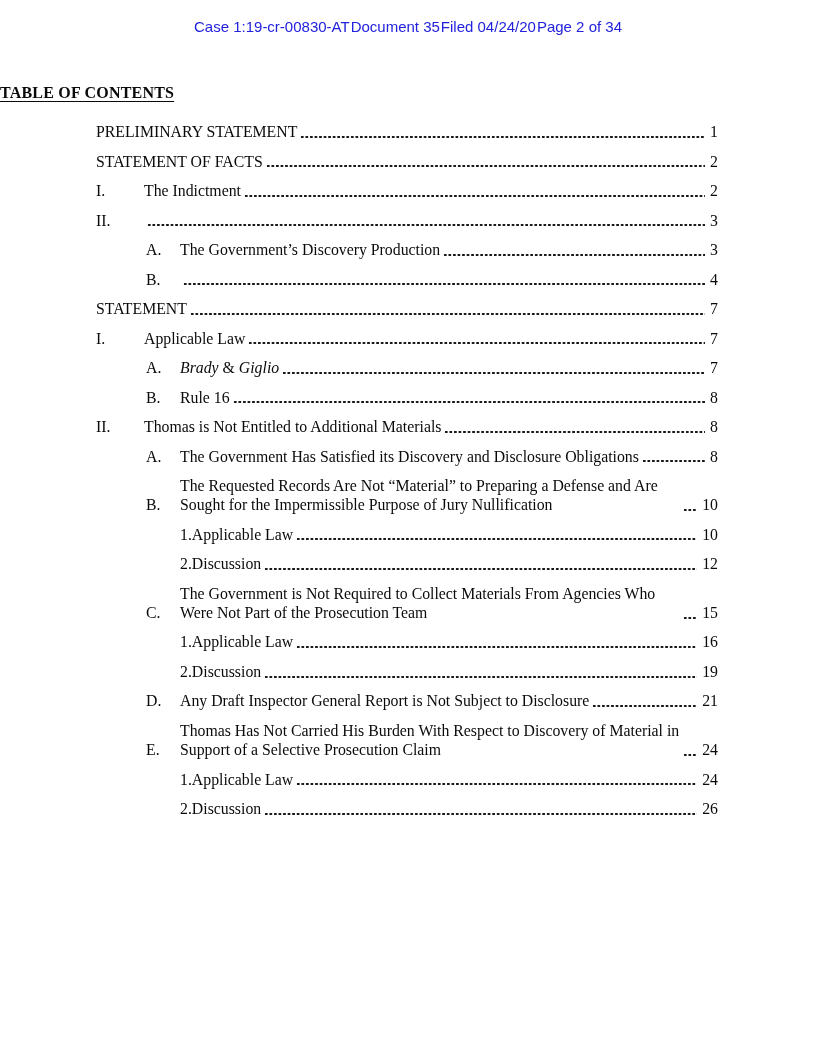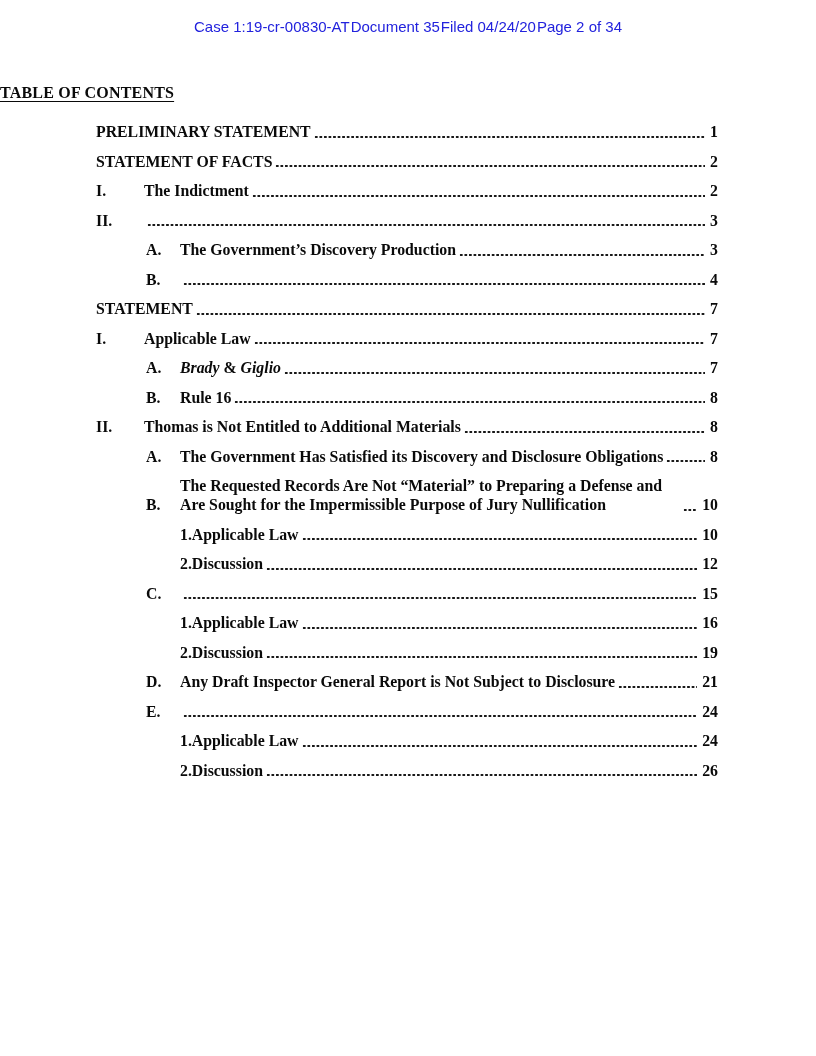--- a/index.html
+++ b/index.html
@@ -38,21 +38,20 @@
     text-decoration: underline;
     text-underline-offset: 3px;
     text-decoration-thickness: 1.4px;
   }
 
   
   .toc {
     margin: 21px 96px 16px 96px;
     width: 622px;
     font-size: 15.8px;
-    font-weight: bold;
   }
   .toc-row {
     display: flex;
     align-items: flex-end;
     line-height: 19.2px;
     margin-bottom: 10.3px;
   }
   .toc-num {
     flex: 0 0 auto;
     white-space: nowrap;
@@ -177,20 +176,21 @@
       <span class="toc-page">10</span>
     </div>
     <div class="toc-row lvl3">
       <span class="toc-num">2.</span>
       <span class="toc-text"><span>Discussion</span></span>
       <span class="toc-leader"></span>
       <span class="toc-page">12</span>
     </div>
     <div class="toc-row lvl2">
       <span class="toc-num">C.</span>
+      <span class="toc-text"><span>The Government is Not Required to Collect Materials From Agencies Who Were Not Part of the Prosecution Team</span></span>
       <span class="toc-leader"></span>
       <span class="toc-page">15</span>
     </div>
     <div class="toc-row lvl3">
       <span class="toc-num">1.</span>
       <span class="toc-text"><span>Applicable Law</span></span>
       <span class="toc-leader"></span>
       <span class="toc-page">16</span>
     </div>
     <div class="toc-row lvl3">
@@ -200,20 +200,21 @@
       <span class="toc-page">19</span>
     </div>
     <div class="toc-row lvl2">
       <span class="toc-num">D.</span>
       <span class="toc-text"><span>Any Draft Inspector General Report is Not Subject to Disclosure</span></span>
       <span class="toc-leader"></span>
       <span class="toc-page">21</span>
     </div>
     <div class="toc-row lvl2">
       <span class="toc-num">E.</span>
+      <span class="toc-text"><span>Thomas Has Not Carried His Burden With Respect to Discovery of Material in Support of a Selective Prosecution Claim</span></span>
       <span class="toc-leader"></span>
       <span class="toc-page">24</span>
     </div>
     <div class="toc-row lvl3">
       <span class="toc-num">1.</span>
       <span class="toc-text"><span>Applicable Law</span></span>
       <span class="toc-leader"></span>
       <span class="toc-page">24</span>
     </div>
     <div class="toc-row lvl3">

